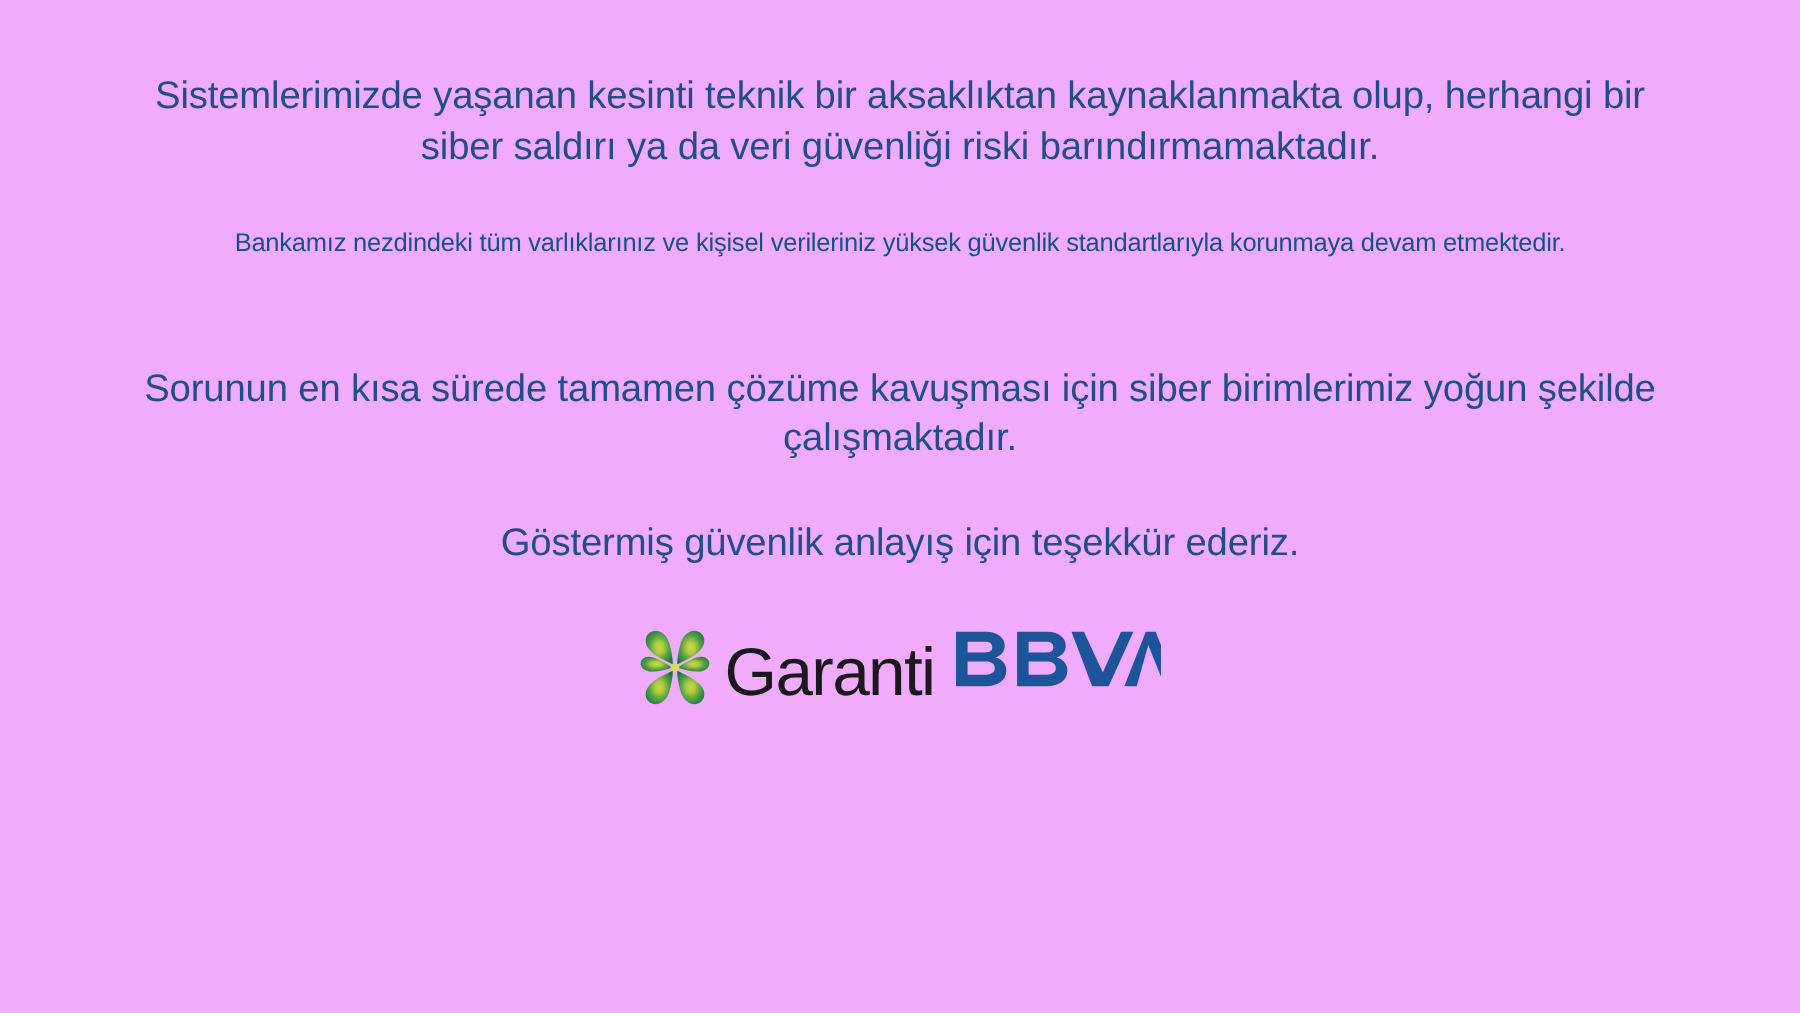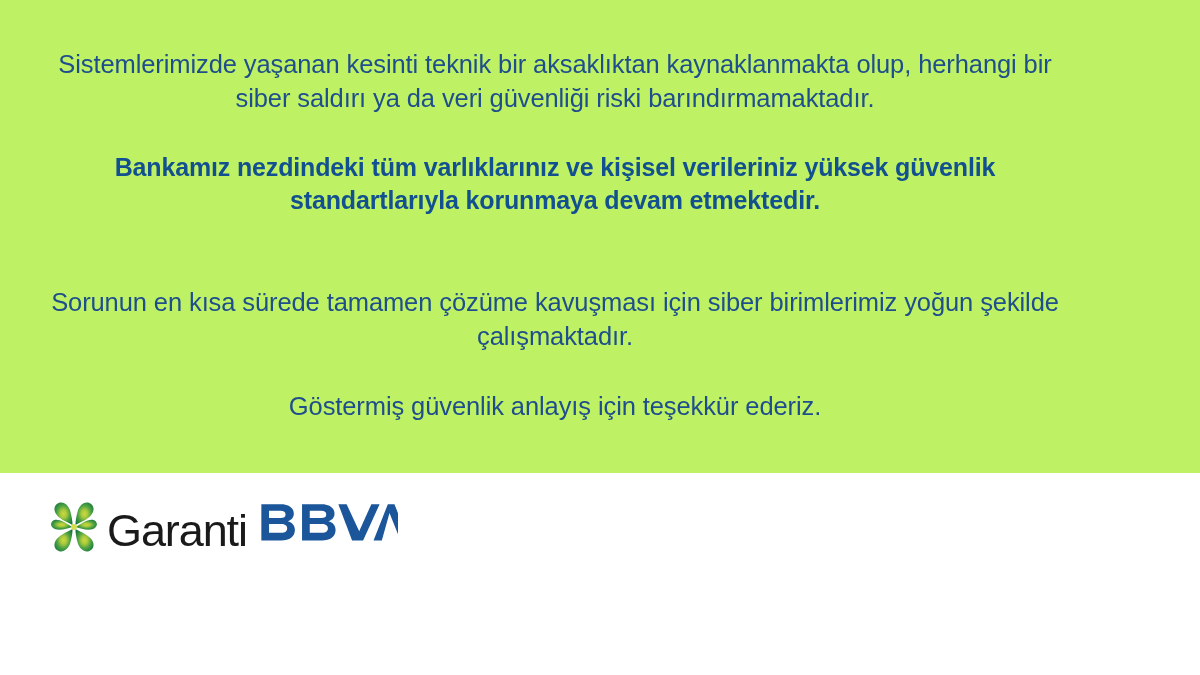--- a/index.html
+++ b/index.html
@@ -9,25 +9,25 @@
   body {
     width: 1200px;
     height: 675px;
     background: #ffffff;
     font-family: "Liberation Sans", sans-serif;
     overflow: hidden;
   }
 
   .announcement-card {
     width: 1200px;
-    height: 473px;
-    background: #bef264;
+    height: 675px;
+    background: #f0abfc;
     display: flex;
     flex-direction: column;
-    align-items: flex-start;
+    align-items: center;
     box-sizing: border-box;
     padding: 48px 50px 0 50px;
   }
 
   .message-body {
     width: 1010px;
     display: flex;
     flex-direction: column;
     align-items: center;
   }
@@ -38,31 +38,31 @@
     color: #1f4e8c;
     font-size: 25.5px;
     line-height: 1.32;
     letter-spacing: -0.1px;
     font-weight: 400;
     margin: 0;
   }
 
   .paragraph.emphasis {
     color: #12508f;
-    font-weight: 700;
-    font-size: 25px;
+    font-weight: 400;
+    font-size: 17px;
     letter-spacing: -0.15px;
   }
 
   .gap-standard { height: 36px; }
   .gap-after-bold { height: 33px; }
 
   
   .brand-logo {
-    margin-top: 78px;
+    margin-top: 39px;
     display: flex;
     align-items: center;
     justify-content: center;
     gap: 9px;
   }
 
   .clover-mark {
     width: 48px;
     height: 52px;
     flex: 0 0 auto;

